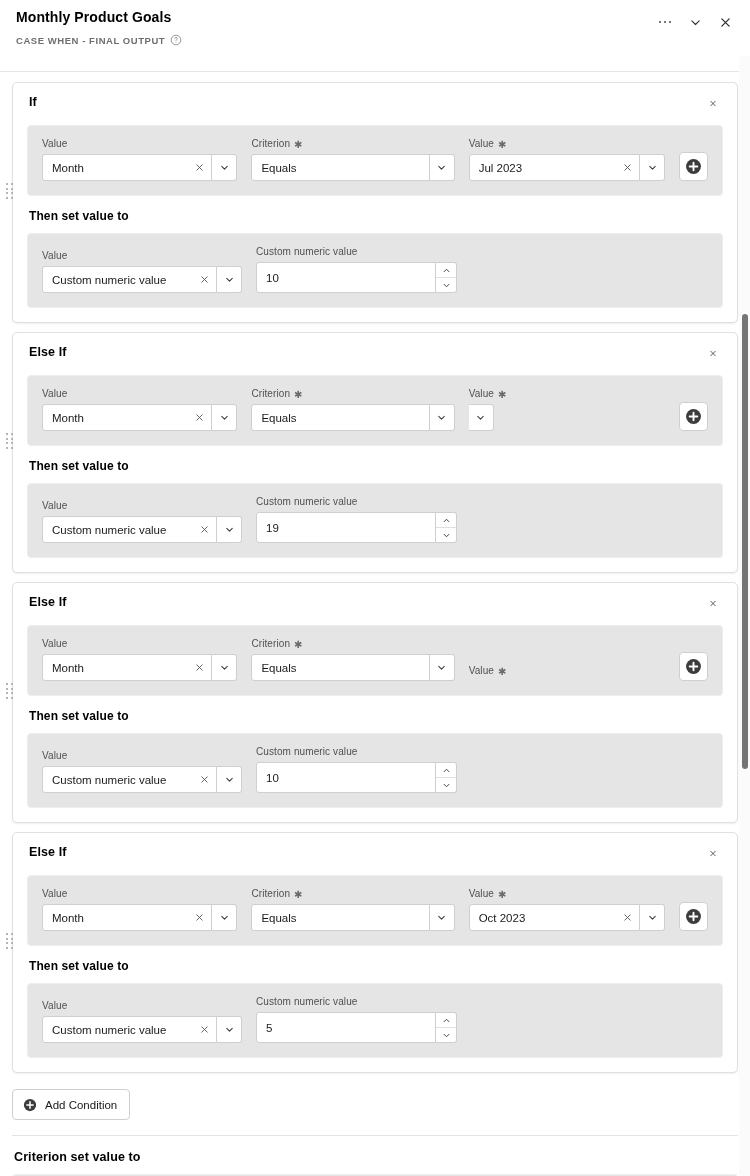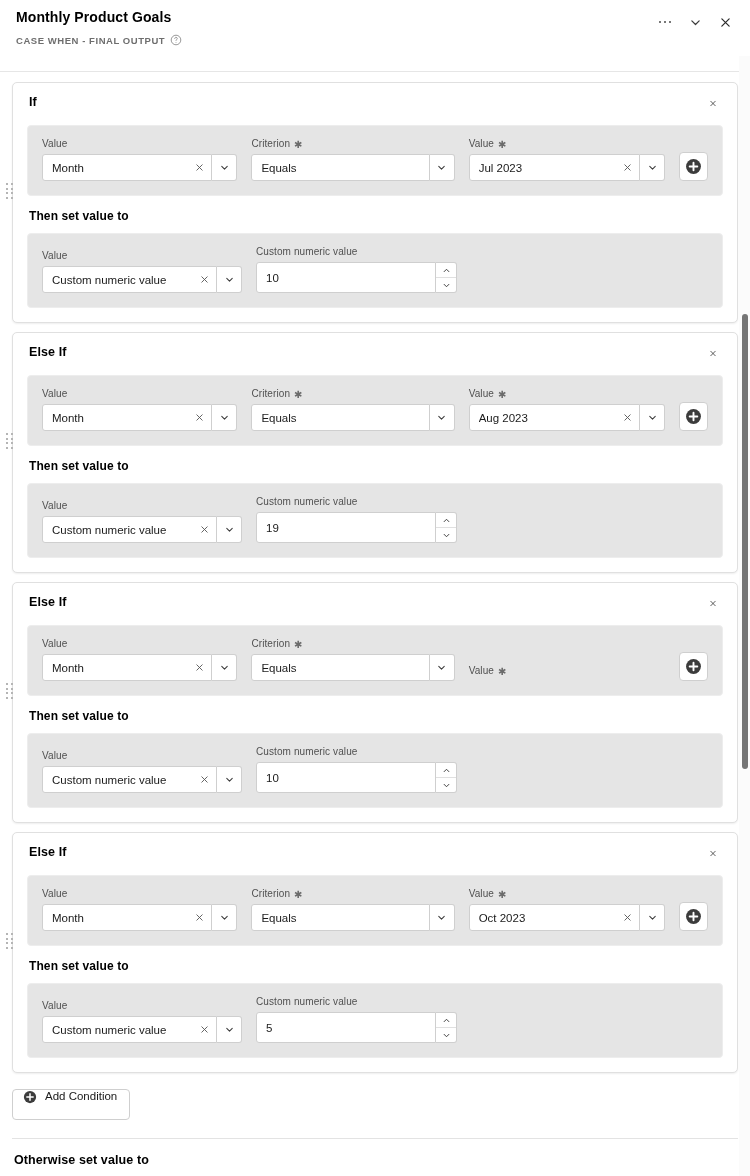--- a/index.html
+++ b/index.html
@@ -253,20 +253,21 @@
   }
   .drag-handle span {
     width: 2px; height: 2px;
     background: #b5b5b5;
     display: block;
   }
 
   
   .add-cond {
     display: inline-flex;
+    align-items: center;
     gap: 8px;
     height: 31px;
     padding: 0 12px 0 10px;
     background: #ffffff;
     border: 1px solid #cfcfcf;
     border-radius: 4px;
     font-size: 11.5px;
     color: #1a1a1a;
     cursor: pointer;
     margin-top: 7px;
@@ -535,28 +536,20 @@
                     </svg>
                   </div>
                 </div>
               </div>
               <div class="field" style="width:201px;">
                 <div class="field-label">
                   <span>Value</span>
                   <span class="req-star">✱</span>
                 </div>
                 <div class="combo">
-                  <div class="tbox">
-                    <span class="tval">Aug 2023</span>
-                    <span class="clear-x">
-                      <svg width="9" height="9" viewBox="0 0 12 12" fill="none" stroke="#555" stroke-width="1.2" stroke-linecap="round">
-                        <path d="M2.4 2.4 9.6 9.6M9.6 2.4 2.4 9.6"></path>
-                      </svg>
-                    </span>
-                  </div>
                   <div class="arrow-btn">
                     <svg width="11" height="11" viewBox="0 0 16 16" fill="none" stroke="#3a3a3a" stroke-width="1.5" stroke-linecap="round" stroke-linejoin="round">
                       <path d="M4 6.3 8 10.3 12 6.3"></path>
                     </svg>
                   </div>
                 </div>
               </div>
               <div class="plus-btn">
                 <svg width="17" height="17" viewBox="0 0 16 16">
                   <circle cx="8" cy="8" r="7" fill="#3c3c3c"></circle>
@@ -852,21 +845,21 @@
         <svg width="14" height="14" viewBox="0 0 16 16">
           <circle cx="8" cy="8" r="7" fill="#3c3c3c"></circle>
           <path d="M8 4.4v7.2M4.4 8h7.2" stroke="#ffffff" stroke-width="1.7" stroke-linecap="round"></path>
         </svg>
       </span>
       <span>Add Condition</span>
     </button>
 
     <div class="divider"></div>
 
-    <div class="otherwise-title">Otherwise set value to</div>
+    <div class="otherwise-title">Criterion set value to</div>
 
     <div class="panel" style="padding-bottom:16px;">
       <div class="panel-row">
         <div class="field" style="width:188px;">
           <div class="field-label">Value</div>
           <div class="combo">
             <div class="tbox">
 
               <span class="clear-x">
                 

